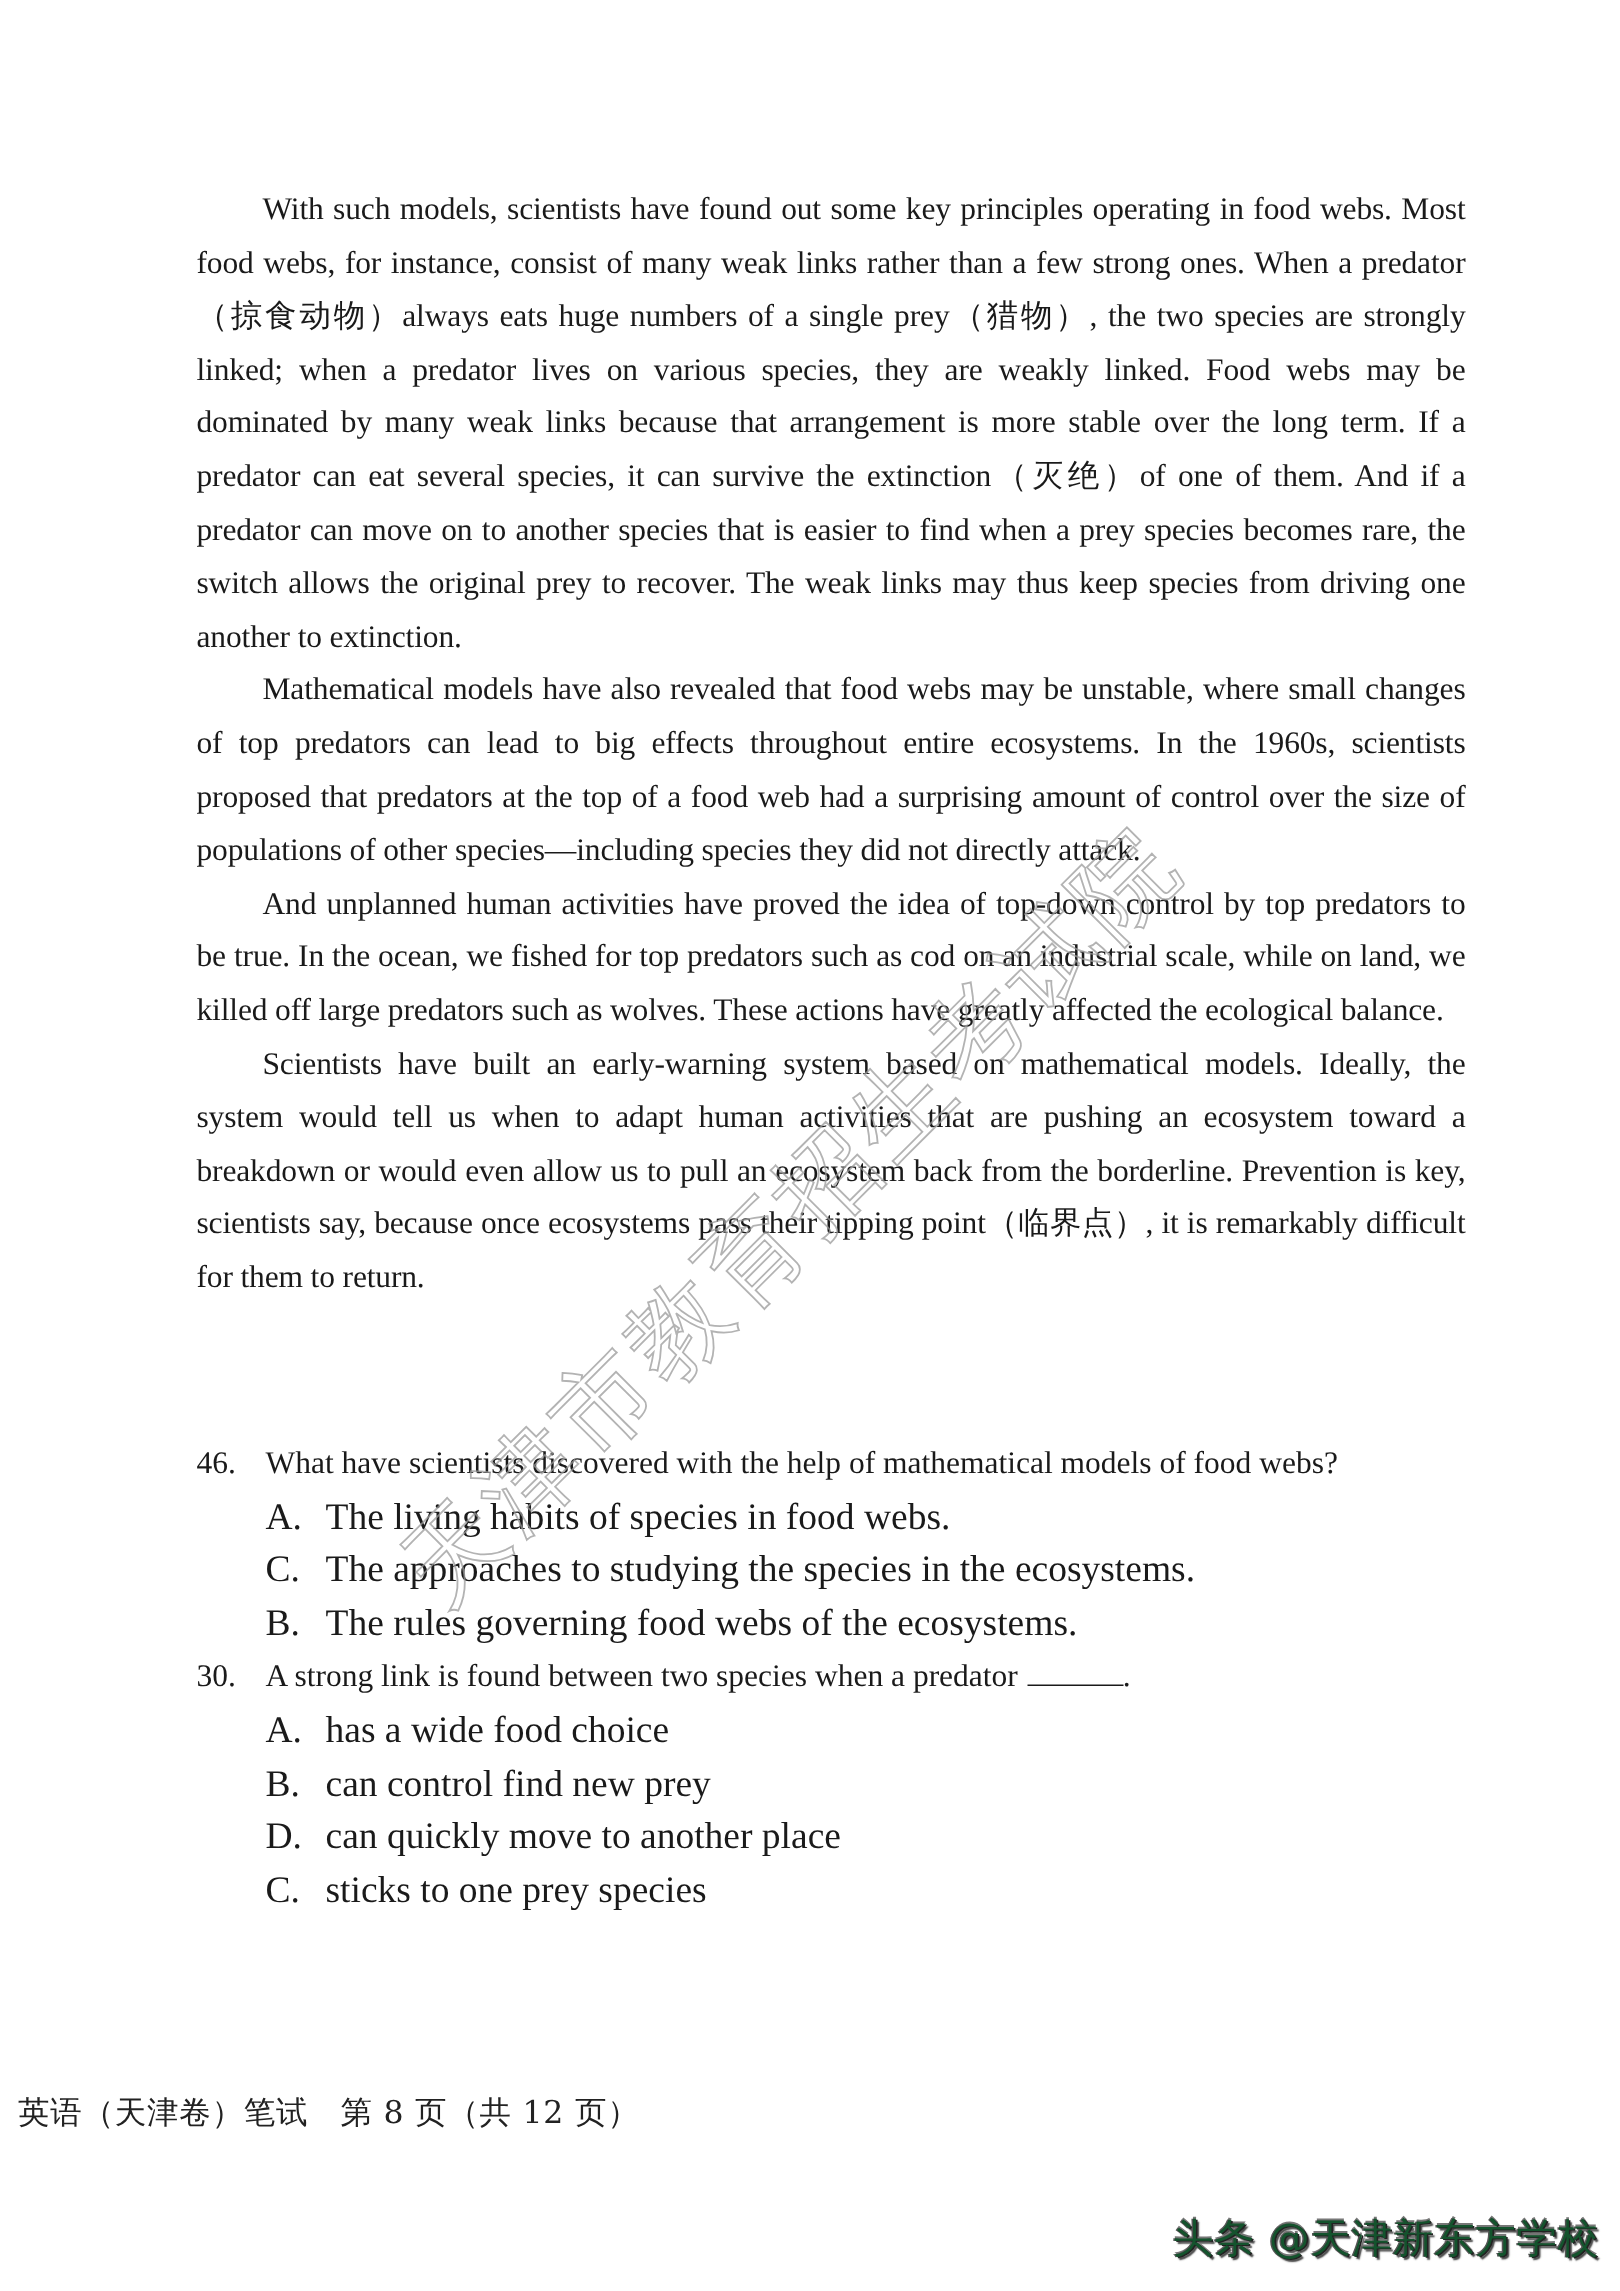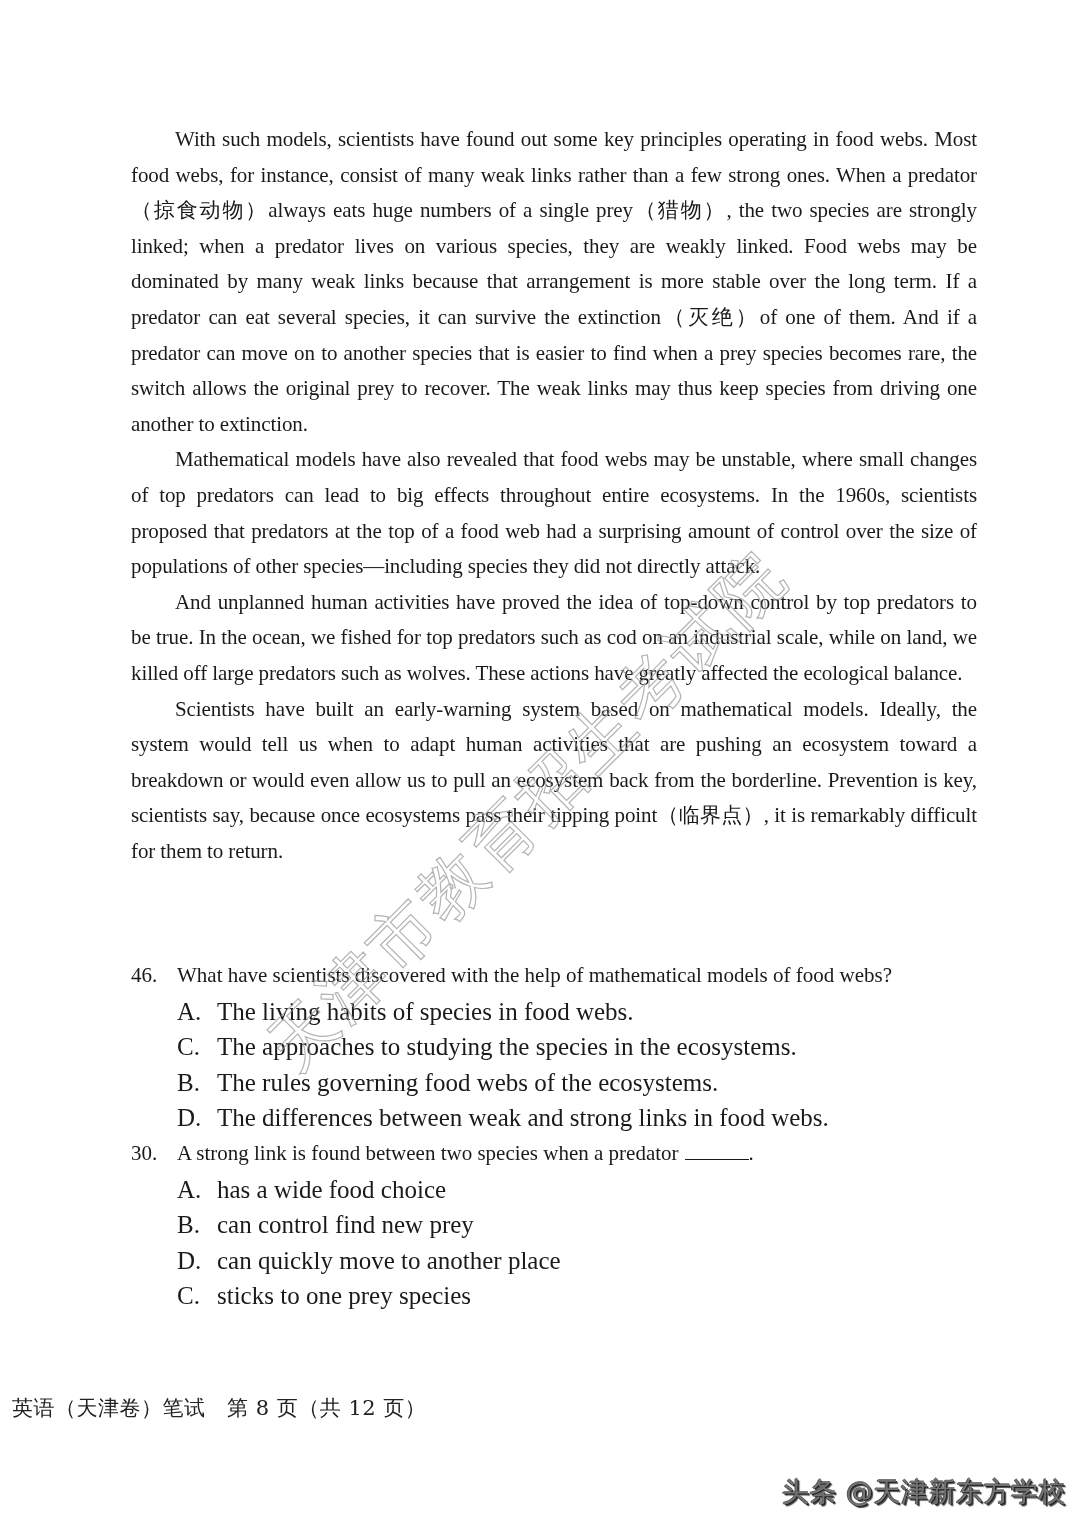--- a/index.html
+++ b/index.html
@@ -7,21 +7,21 @@
   .page { position: absolute; left: 12px; top: 0; width: 1080px; height: 1243px; }
   .passage { position: absolute; left: 119px; top: 122px; width: 846px; }
   .para { font-size: 21px; line-height: 35.6px; text-align: justify; margin: 0; text-indent: 44px; letter-spacing: -0.1px; }
   .questions { position: absolute; left: 119px; top: 958px; width: 846px; }
   .q { font-size: 21px; line-height: 35.6px; margin: 0; }
   .q-num { display: inline-block; width: 46px; font-family: Liberation Serif, serif; }
   .opt { font-size: 25px; line-height: 35.6px; margin: 0 0 0 46px; }
   .opt-letter { display: inline-block; width: 40px; }
   .blank { display: inline-block; width: 64px; border-bottom: 1.5px solid #1a1a1a; height: 16px; margin-left: 6px; vertical-align: baseline; }
   .footer { position: absolute; left: 0; width: 1080px; top: 1394px; text-align: left; font-size: 21px; font-family: "DejaVu Serif", serif; color: #222; letter-spacing: 0.5px; }
-  .brand { position: absolute; right: 26px; top: 1474px; font-family: "DejaVu Sans", sans-serif; font-size: 27px; color: #737373; text-shadow: 1px 1px 0 #222, -1px 0 0 #555, 0 -1px 0 #777, 2px 2px 1px #444; letter-spacing: 0.5px; }
+  .brand { position: absolute; right: 26px; top: 1474px; font-family: "DejaVu Sans", sans-serif; font-size: 27px; color: #14532d; text-shadow: 1px 1px 0 #222, -1px 0 0 #555, 0 -1px 0 #777, 2px 2px 1px #444; letter-spacing: 0.5px; }
   .watermark { position: absolute; left: 235px; top: 730px; transform: rotate(-45deg); transform-origin: left top; font-family: "DejaVu Sans", sans-serif; font-size: 66px; color: transparent; -webkit-text-stroke: 1.2px #9a9a9a; white-space: nowrap; letter-spacing: 4px; opacity: 0.75; pointer-events: none; }
   .wm-wrap { position: absolute; left: 0; top: 0; width: 1080px; height: 1527px; pointer-events: none; }
   .watermark { left: 300px; top: 1000px; transform-origin: left bottom; }
 </style>
 </head>
 <body>
 
 <div class="page">
 
   <div class="passage">
@@ -30,21 +30,20 @@
     <p class="para">And unplanned human activities have proved the idea of top-down control by top predators to be true. In the ocean, we fished for top predators such as cod on an industrial scale, while on land, we killed off large predators such as wolves. These actions have greatly affected the ecological balance.</p>
     <p class="para">Scientists have built an early-warning system based on mathematical models. Ideally, the system would tell us when to adapt human activities that are pushing an ecosystem toward a breakdown or would even allow us to pull an ecosystem back from the borderline. Prevention is key, scientists say, because once ecosystems pass their tipping point（临界点）, it is remarkably difficult for them to return.</p>
   </div>
 
   <div class="questions">
     <div>
       <p class="q"><span class="q-num">46.</span><span>What have scientists discovered with the help of mathematical models of food webs?</span></p>
       <p class="opt"><span class="opt-letter">A.</span><span>The living habits of species in food webs.</span></p>
       <p class="opt"><span class="opt-letter">C.</span><span>The approaches to studying the species in the ecosystems.</span></p>
       <p class="opt"><span class="opt-letter">B.</span><span>The rules governing food webs of the ecosystems.</span></p>
-      <p class="opt"><span class="opt-letter">D.</span><span>The differences between weak and strong links in food webs.</span></p>
     </div>
     <div>
       <p class="q"><span class="q-num">30.</span><span>A strong link is found between two species when a predator</span><span class="blank"></span><span>.</span></p>
       <p class="opt"><span class="opt-letter">A.</span><span>has a wide food choice</span></p>
       <p class="opt"><span class="opt-letter">B.</span><span>can control find new prey</span></p>
       <p class="opt"><span class="opt-letter">D.</span><span>can quickly move to another place</span></p>
       <p class="opt"><span class="opt-letter">C.</span><span>sticks to one prey species</span></p>
     </div>
   </div>
 

